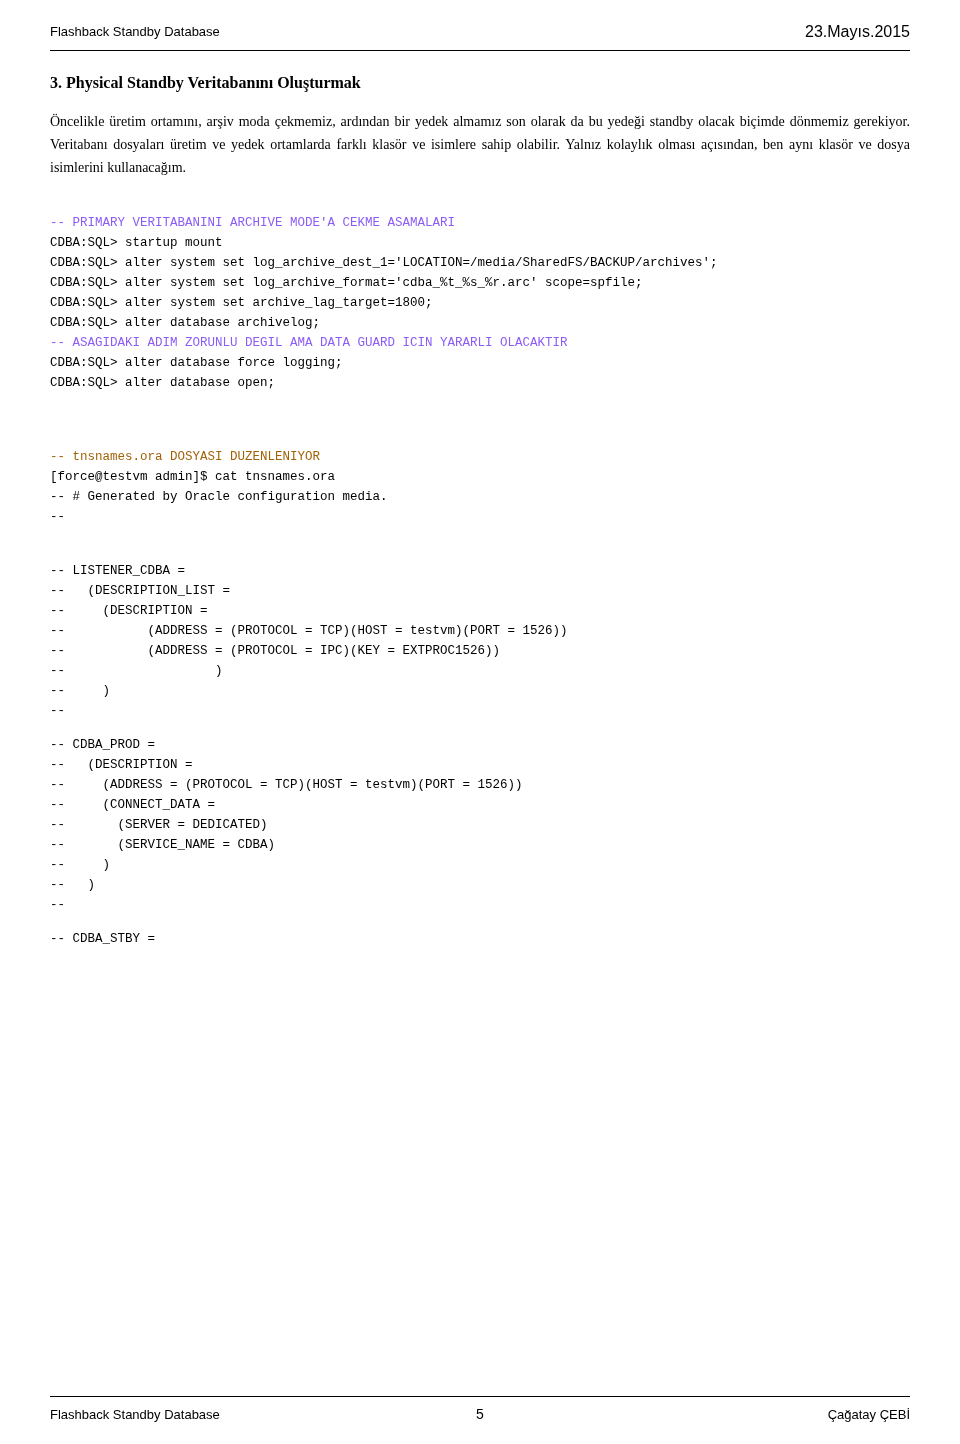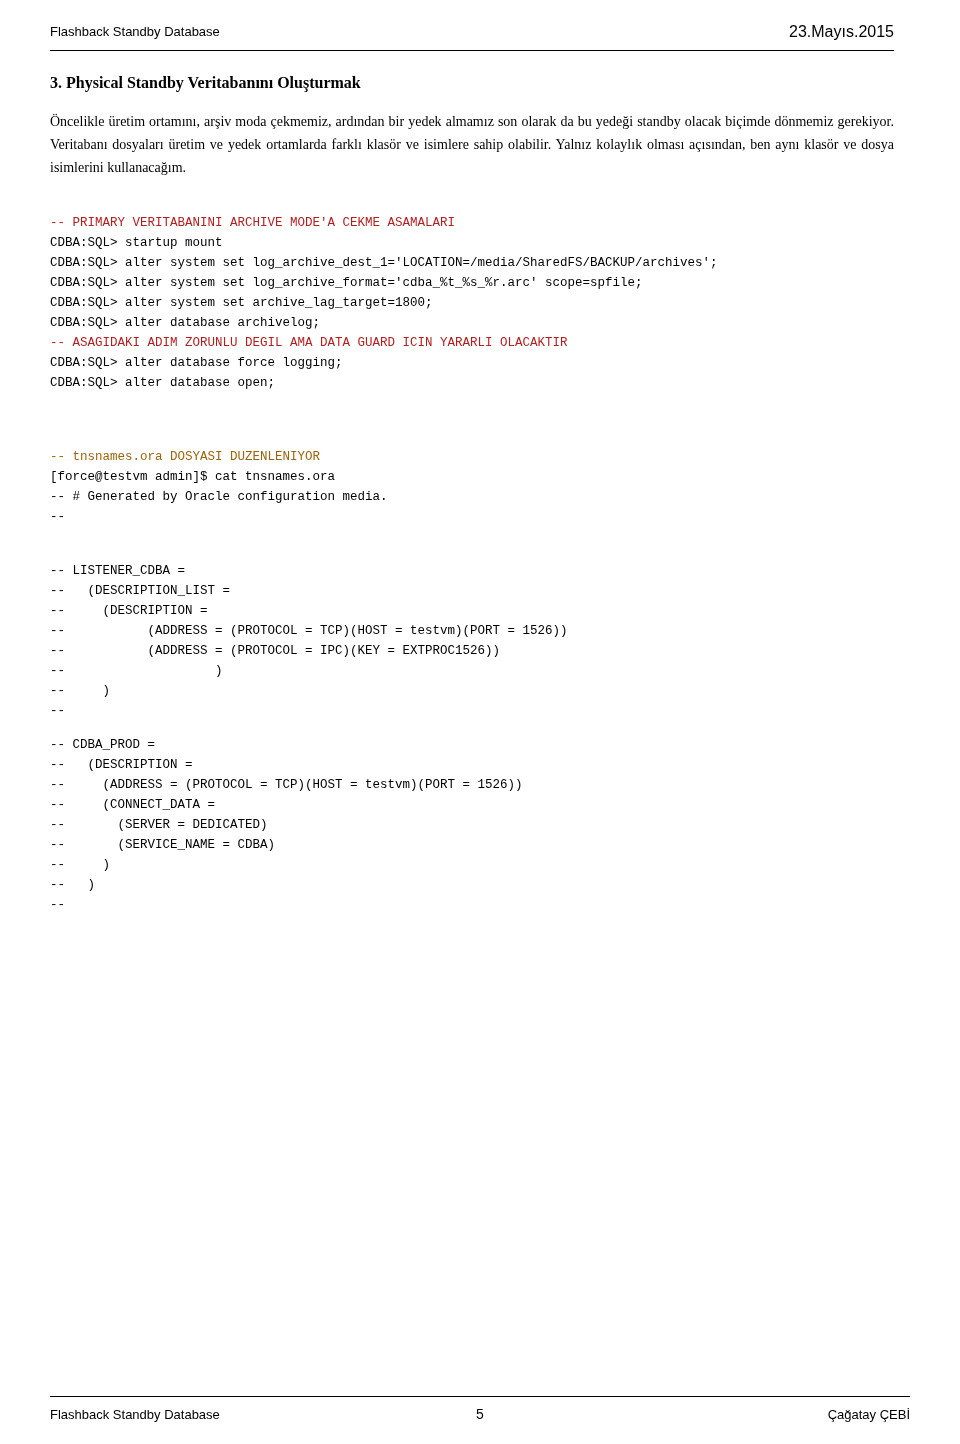--- a/index.html
+++ b/index.html
@@ -7,21 +7,21 @@
       font-family: 'Times New Roman', Times, serif;
       background: #fff;
       color: #000;
       font-size: 14px;
       line-height: 1.5;
     }
     .page {
       width: 960px;
       min-height: 1444px;
       margin: 0 auto;
-      padding: 20px 66px 40px 50px;
+      padding: 20px 50px 40px 50px;
       position: relative;
     }
     .header {
       display: flex;
       justify-content: space-between;
       align-items: center;
       border-bottom: 1px solid #000;
       padding-bottom: 6px;
       margin-bottom: 20px;
     }
@@ -47,21 +47,21 @@
       text-align: justify;
     }
     .code-block {
       font-family: 'Courier New', Courier, monospace;
       font-size: 12.5px;
       line-height: 1.6;
       margin: 14px 0;
       white-space: pre;
     }
     .comment-green {
-      color: #b91c1c;
+      color: #8b5cf6;
     }
     .comment-blue {
       color: #a16207;
     }
     .footer {
       position: absolute;
       bottom: 20px;
       left: 50px;
       right: 50px;
       display: flex;
@@ -127,19 +127,20 @@
   <div class="code-block" id="cdba-prod-block">-- CDBA_PROD =
 --   (DESCRIPTION =
 --     (ADDRESS = (PROTOCOL = TCP)(HOST = testvm)(PORT = 1526))
 --     (CONNECT_DATA =
 --       (SERVER = DEDICATED)
 --       (SERVICE_NAME = CDBA)
 --     )
 --   )
 --</div>
 
+  <div class="code-block" id="cdba-stby-line">-- CDBA_STBY =</div>
 
   <div class="footer">
     <span>Flashback Standby Database</span>
     <span class="footer-center">5</span>
     <span>Çağatay ÇEBİ</span>
   </div>
 </div>
 
 </body></html>

